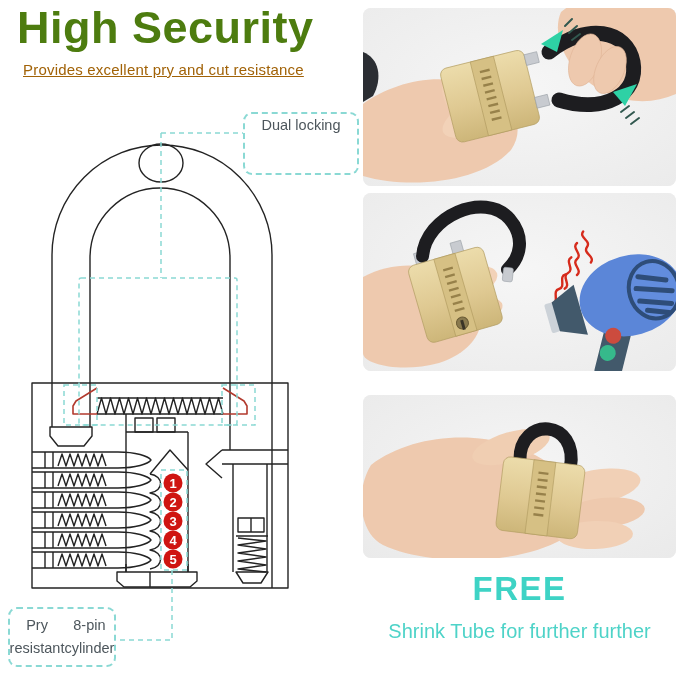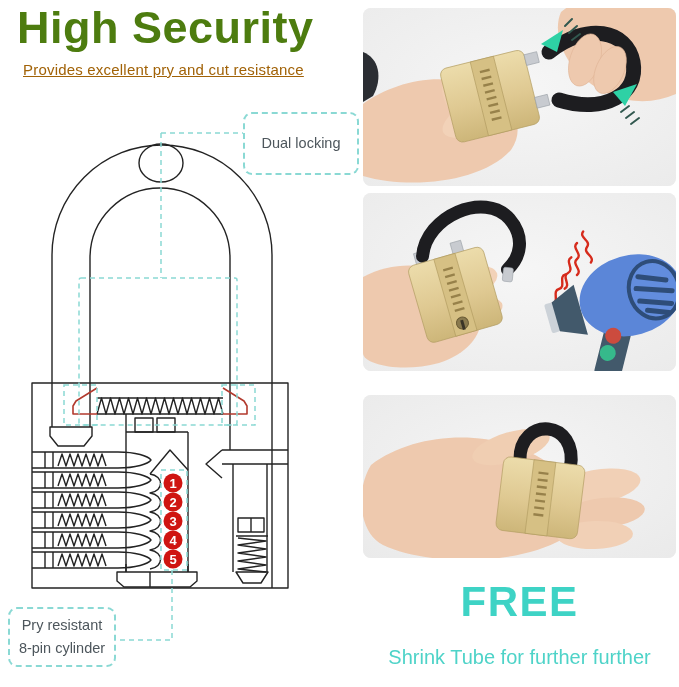--- a/index.html
+++ b/index.html
@@ -3,33 +3,33 @@
 <meta charset="utf-8">
 <style>
   html,body{margin:0;padding:0;background:#ffffff;}
   .page{position:relative;width:679px;height:687px;background:#ffffff;overflow:hidden;
         font-family:"Liberation Sans", sans-serif;}
   .title{position:absolute;left:17px;top:2px;margin:0;font-size:45px;font-weight:700;
          color:#4d7c0f;letter-spacing:.5px;}
   .subtitle{position:absolute;left:23px;top:61px;margin:0;font-size:15px;color:#a16207;
             letter-spacing:.2px;text-decoration:underline;}
   .callout{position:absolute;border:2px dashed #8ad9d4;border-radius:9px;background:#ffffff;
-           color:#4d565c;font-size:14.5px;text-align:center;display:flex;flex-direction:column;
+           color:#4d565c;font-size:14.5px;text-align:center;display:flex;
            justify-content:center;line-height:1.6;z-index:3;}
   .callout--dual{left:243px;top:112px;width:112px;height:59px;}
   .callout--pry{left:8px;top:607px;width:104px;height:56px;align-items:center;}
   .diagram-svg{position:absolute;left:0;top:100px;width:360px;height:560px;z-index:2;}
   .photo{position:absolute;left:363px;width:313px;border-radius:8px;overflow:hidden;
          background:#f0f0f0;}
   .photo--1{top:8px;height:178px;}
   .photo--2{top:193px;height:178px;}
   .photo--3{top:395px;height:163px;}
   .photo svg{display:block;width:100%;height:100%;}
   .free{position:absolute;left:363px;top:562px;width:313px;text-align:center;}
-  .free h2{margin:16px;font-size:42px;font-weight:800;letter-spacing:1.5px;color:#3ed3c5;}
+  .free h2{margin:8px;font-size:33px;font-weight:800;letter-spacing:1.5px;color:#3ed3c5;}
   .free p{margin:7px 0 0;font-size:20px;line-height:1.55;color:#4ed3c8;font-weight:400;}
 </style>
 </head>
 <body>
 
 <div class="page">
 
   <h1 class="title">High Security</h1>
   <p class="subtitle">Provides excellent pry and cut resistance</p>
 

